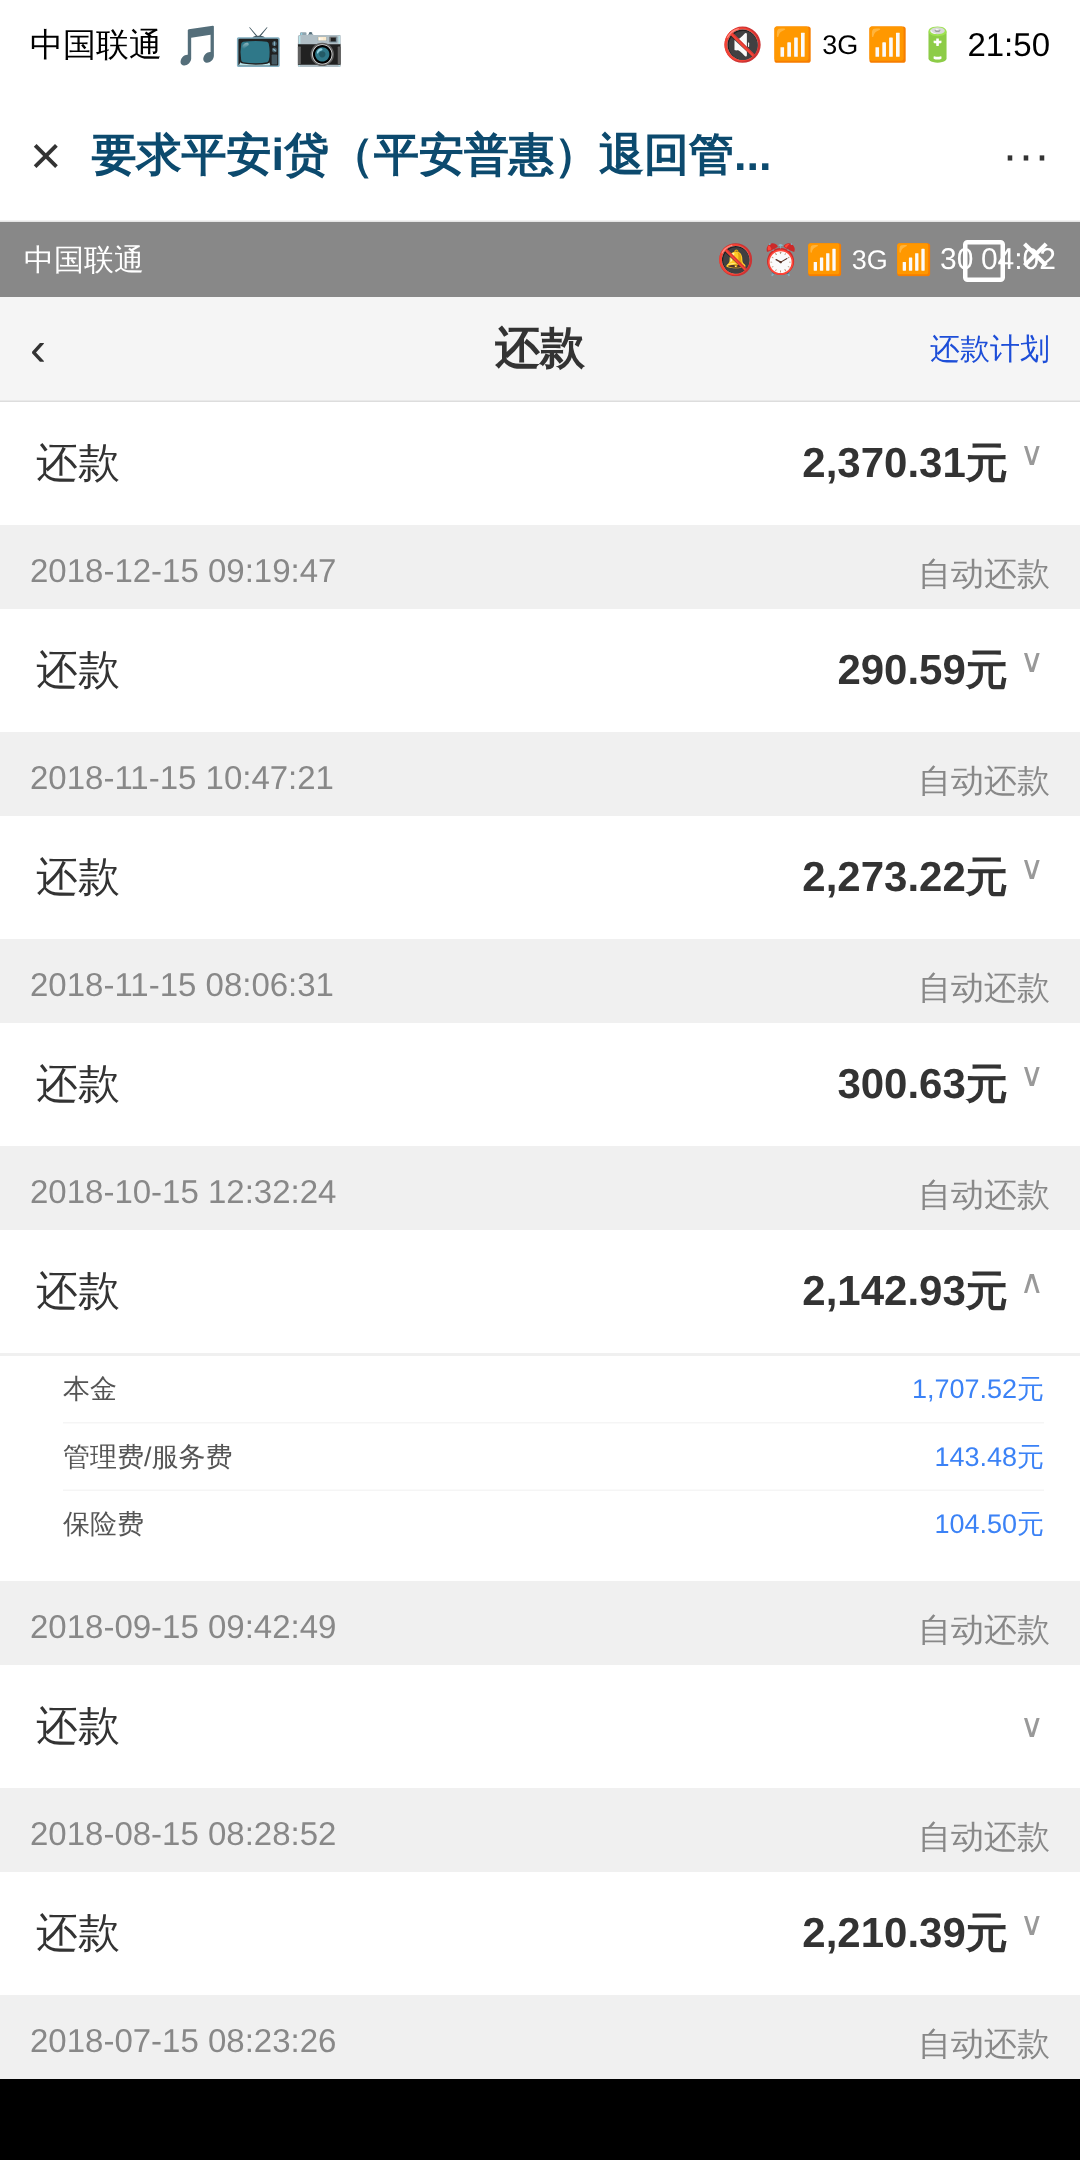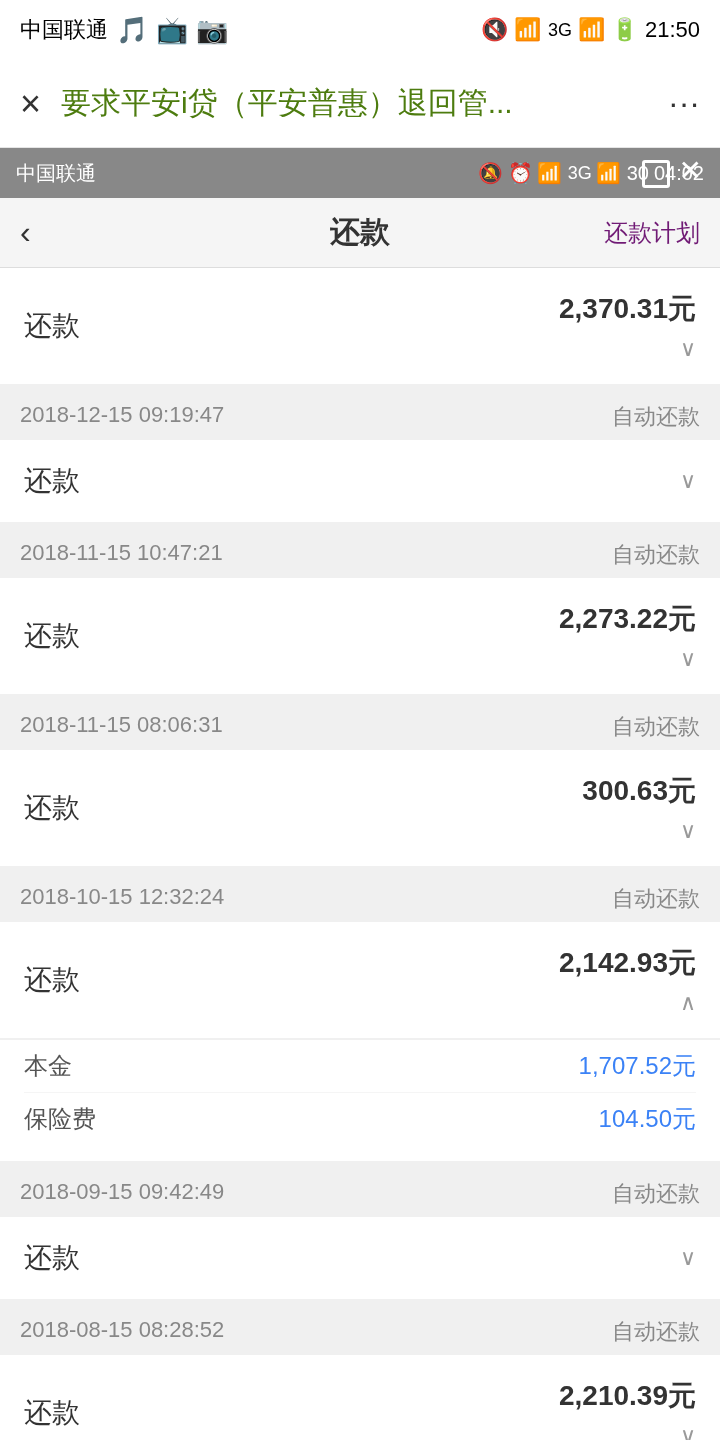--- a/index.html
+++ b/index.html
@@ -49,22 +49,22 @@
     }
     .title-bar-close {
       font-size: 36px;
       color: #333;
       margin-right: 20px;
       cursor: pointer;
     }
     .title-bar-text {
       flex: 1;
       font-size: 30px;
-      color: #4d7c0f;
-      font-weight: 400;
+      color: #0c4a6e;
+      font-weight: 700;
       overflow: hidden;
       text-overflow: ellipsis;
       white-space: nowrap;
     }
     .title-bar-more {
       font-size: 32px;
       color: #333;
       margin-left: 10px;
     }
 
@@ -105,22 +105,22 @@
     .inner-nav-title {
       position: absolute;
       left: 50%;
       transform: translateX(-50%);
       font-size: 30px;
       font-weight: bold;
       color: #333;
     }
     .inner-nav-right {
       margin-left: auto;
-      font-size: 24px;
-      color: #701a75;
+      font-size: 20px;
+      color: #1d4ed8;
     }
 
     
     .scroll-content {
       width: 100%;
       background: #f0f0f0;
       padding: 0;
     }
 
     
@@ -143,23 +143,22 @@
       justify-content: space-between;
       align-items: center;
       margin-bottom: 2px;
     }
     .record-label {
       font-size: 28px;
       color: #333;
     }
     .record-amount {
       display: flex;
-      align-items: flex-end;
+      align-items: flex-start;
       gap: 8px;
-      flex-direction: column;
     }
     .record-amount-value {
       font-size: 28px;
       font-weight: bold;
       color: #333;
     }
     .chevron-icon {
       font-size: 22px;
       color: #999;
     }
@@ -171,23 +170,24 @@
     
     .detail-rows {
       background: #fff;
       padding: 0 24px 16px;
       margin-bottom: 2px;
     }
     .detail-row {
       display: flex;
       justify-content: space-between;
       padding: 10px 0;
-      font-size: 24px;
+      font-size: 18px;
       color: #555;
       border-bottom: 1px solid #f5f5f5;
+      margin-left: 18px;
     }
     .detail-row:last-child {
       border-bottom: none;
     }
     .detail-row-label { color: #555; }
     .detail-row-value { color: #3b82f6; }
 
     .inner-wrapper {
       position: relative;
     }
@@ -255,20 +255,21 @@
     </div>
 
     <div class="record-group">
       <div class="record-meta">
         <span>2018-12-15 09:19:47</span>
         <span>自动还款</span>
       </div>
       <div class="record-item">
         <span class="record-label">还款</span>
         <div class="record-amount">
+          <span class="record-amount-value">290.59元</span>
           <span class="chevron-icon">∨</span>
         </div>
       </div>
     </div>
 
     <div class="record-group">
       <div class="record-meta">
         <span>2018-11-15 10:47:21</span>
         <span>自动还款</span>
       </div>
@@ -307,20 +308,24 @@
           <span class="chevron-up">∧</span>
         </div>
       </div>
 
       <div class="detail-rows">
         <div class="detail-row">
           <span class="detail-row-label">本金</span>
           <span class="detail-row-value">1,707.52元</span>
         </div>
         <div class="detail-row">
+          <span class="detail-row-label">管理费/服务费</span>
+          <span class="detail-row-value">143.48元</span>
+        </div>
+        <div class="detail-row">
           <span class="detail-row-label">保险费</span>
           <span class="detail-row-value">104.50元</span>
         </div>
       </div>
     </div>
 
     <div class="record-group">
       <div class="record-meta">
         <span>2018-09-15 09:42:49</span>
         <span>自动还款</span>

